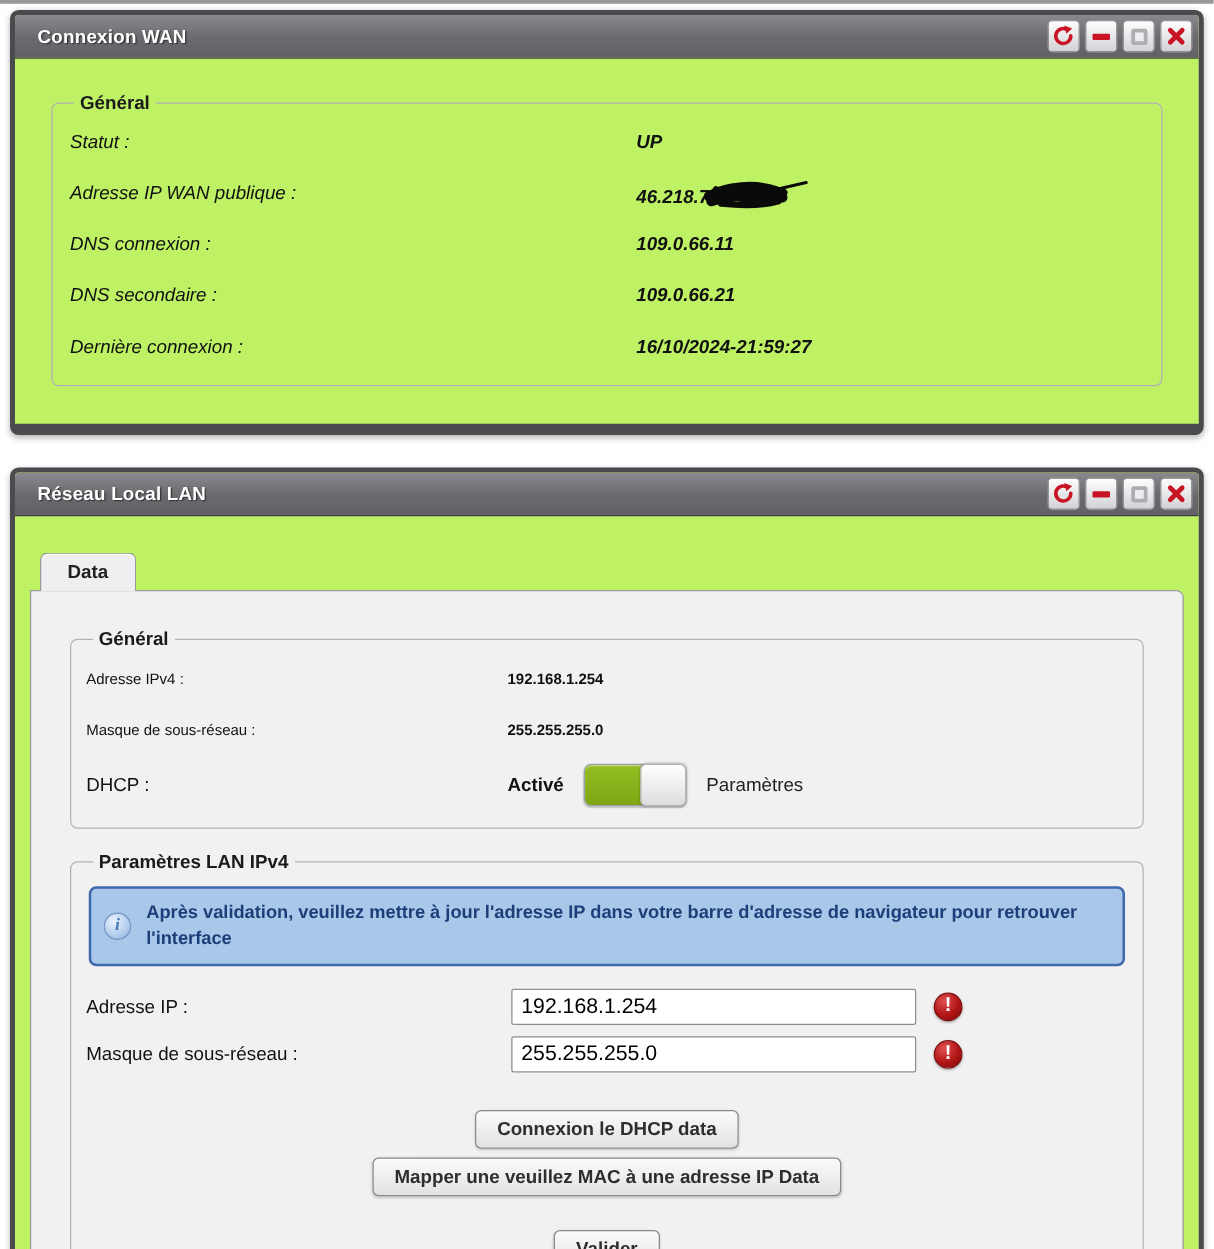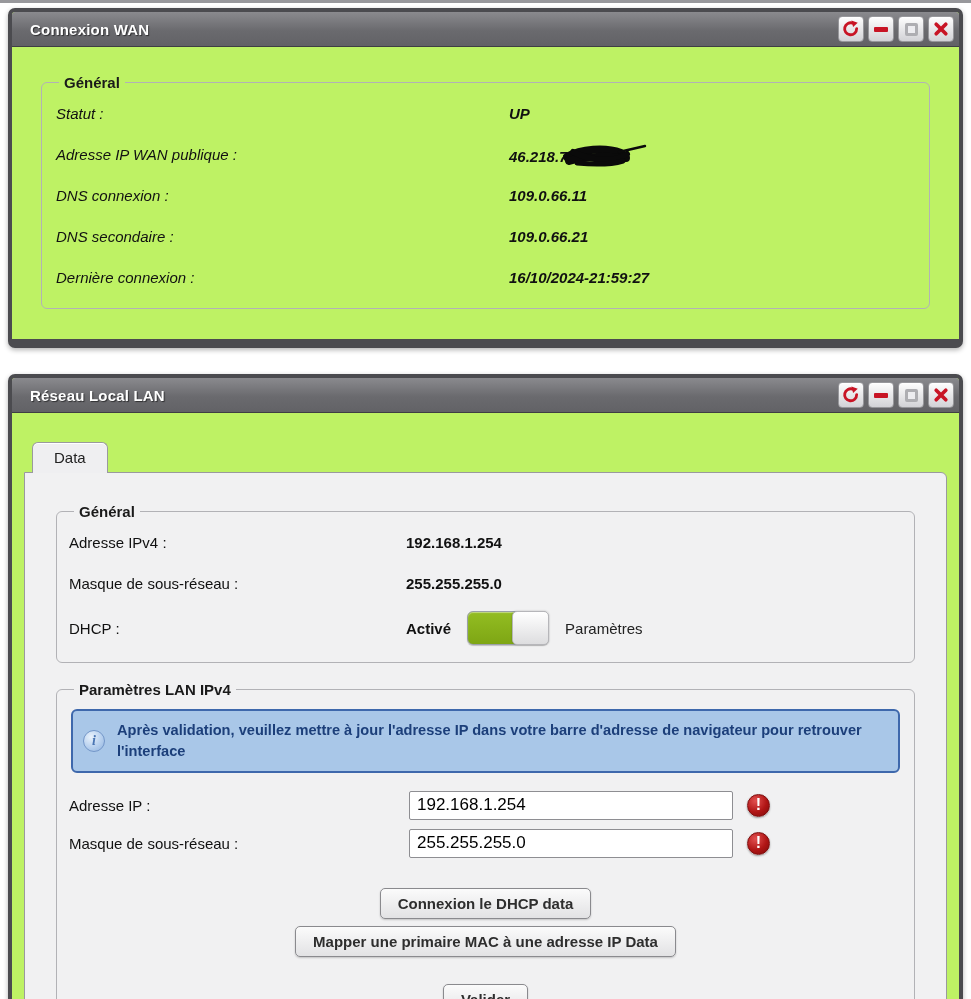--- a/index.html
+++ b/index.html
@@ -38,28 +38,28 @@
   .kv { display:grid; grid-template-columns:455px 1fr; align-items:center;
     height:41px; font-size:15px;font-style:italic; }
   .kv .v { font-weight:bold; }
   .kv .label { padding-left:2px; }
   .redact-svg { vertical-align:-6px; margin-left:-4px; }
 
   
   .lan-body { padding:28px 12px 14px; }
   .tab { display:inline-block; margin-left:8px; padding:6px 21px 7px;
     background:#efeff1; border:1px solid #9a9a9e; border-bottom:none;
-    border-radius:6px 6px 0 0; font-weight:normal; font-size:15px; color:#222;
+    border-radius:6px 6px 0 0; font-weight:bold; font-size:15px; color:#222;
     position:relative; top:1px; z-index:2; box-shadow:inset 0 1px 0 #fff; cursor:pointer; }
   .tab-content { background:#f1f1f2; border:1px solid #9a9a9e;
     border-radius:0 6px 6px 6px; padding:13px 14px 18px; position:relative; z-index:1; }
   .tab-content fieldset { background:transparent; }
 
   .kv2 { display:grid; grid-template-columns:337px 1fr; align-items:center;
-    height:41px; font-size:15px; }
+    height:41px; font-size:12px; }
   .dhcp-row { display:flex; align-items:center; height:48px; font-size:15px; }
   .dhcp-row .label { width:337px; }
   .on-lab { font-weight:bold; }
   .off-lab { margin-left:16px; color:#222; }
   .toggle { position:relative; width:82px; height:34px; margin-left:16px;
     border:1px solid #9aa0a6; border-radius:6px;
     background:linear-gradient(#93bd22, #7ea614);
     box-shadow:inset 0 1px 1px rgba(255,255,255,.45), 0 1px 1px rgba(0,0,0,.2);
     cursor:pointer; }
   .knob { position:absolute; top:-1px; right:-1px; width:37px; height:34px;
@@ -247,21 +247,21 @@
           <span class="label">Masque de sous-réseau :</span>
           <input type="text" value="255.255.255.0" style="">
           <span class="err-icon">!</span>
         </div>
 
         <div class="btn-area">
           <div class="btn-row">
             <button class="btn">Connexion le DHCP data</button>
           </div>
           <div class="btn-row">
-            <button class="btn">Mapper une primaire MAC à une adresse IP Data</button>
+            <button class="btn">Mapper une veuillez MAC à une adresse IP Data</button>
           </div>
           <div class="btn-row valider-row">
             <button class="btn">Valider</button>
           </div>
         </div>
       </fieldset>
 
     </div>
   </div>
 </section>

